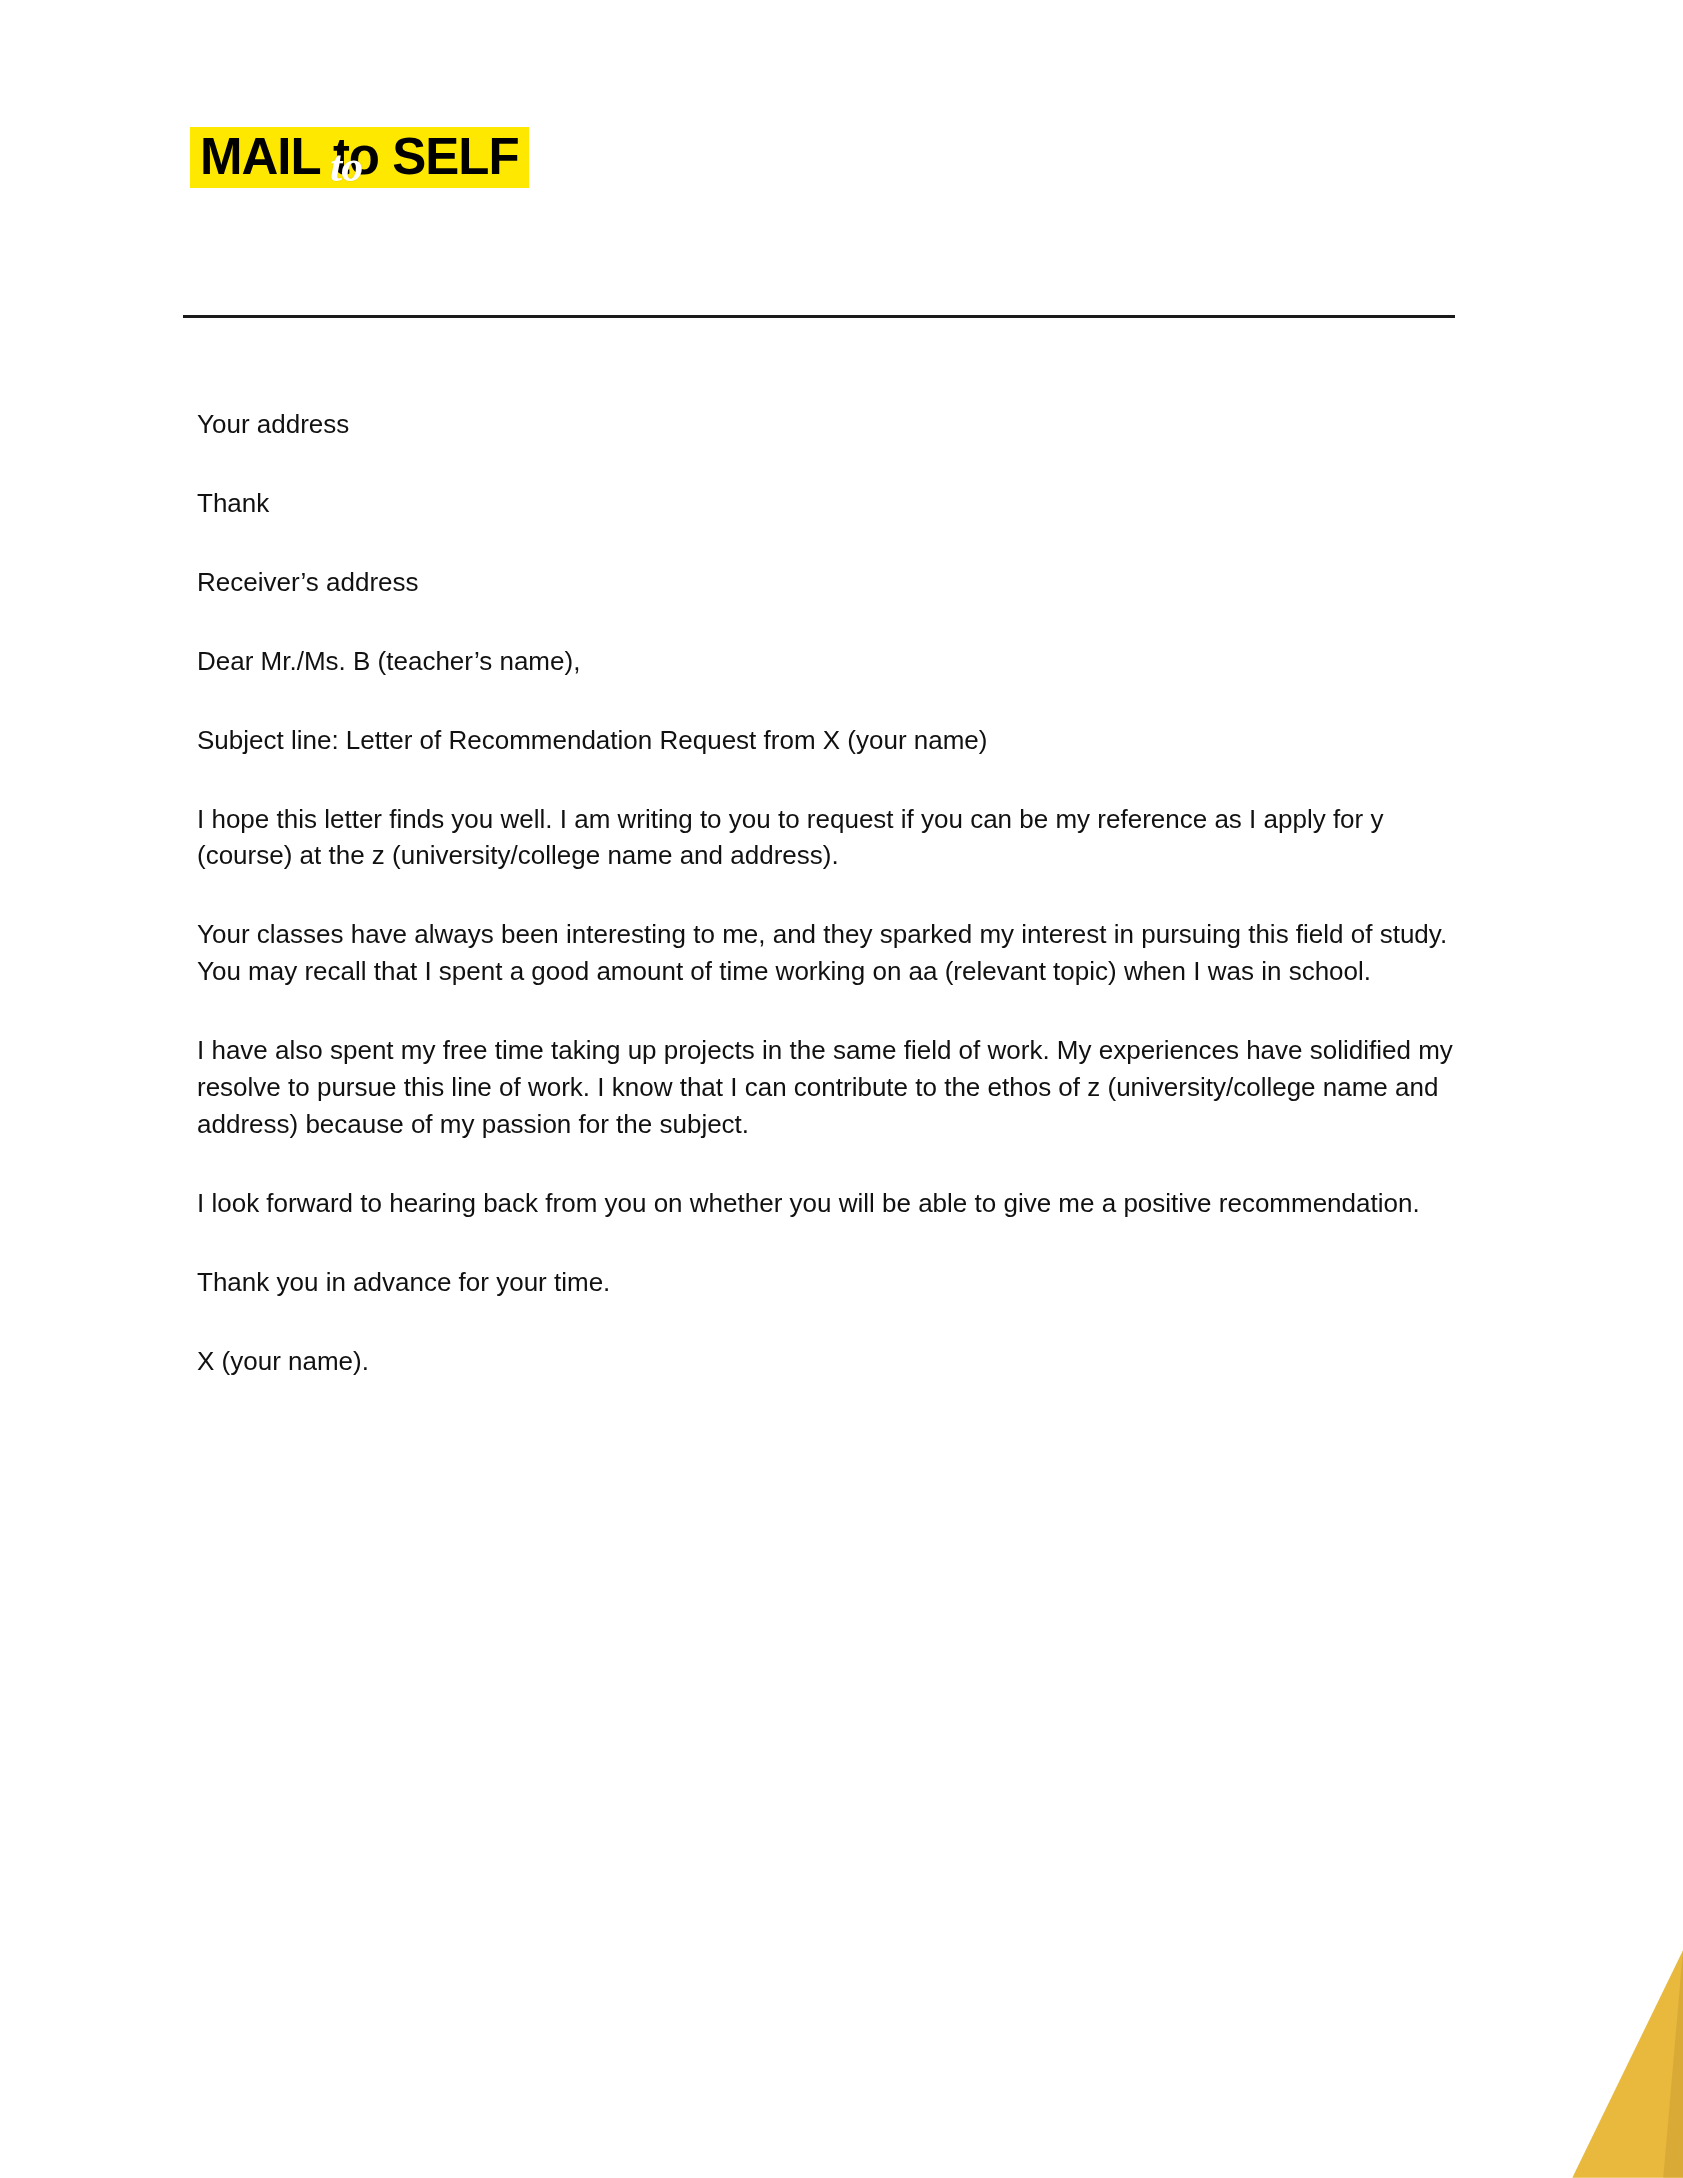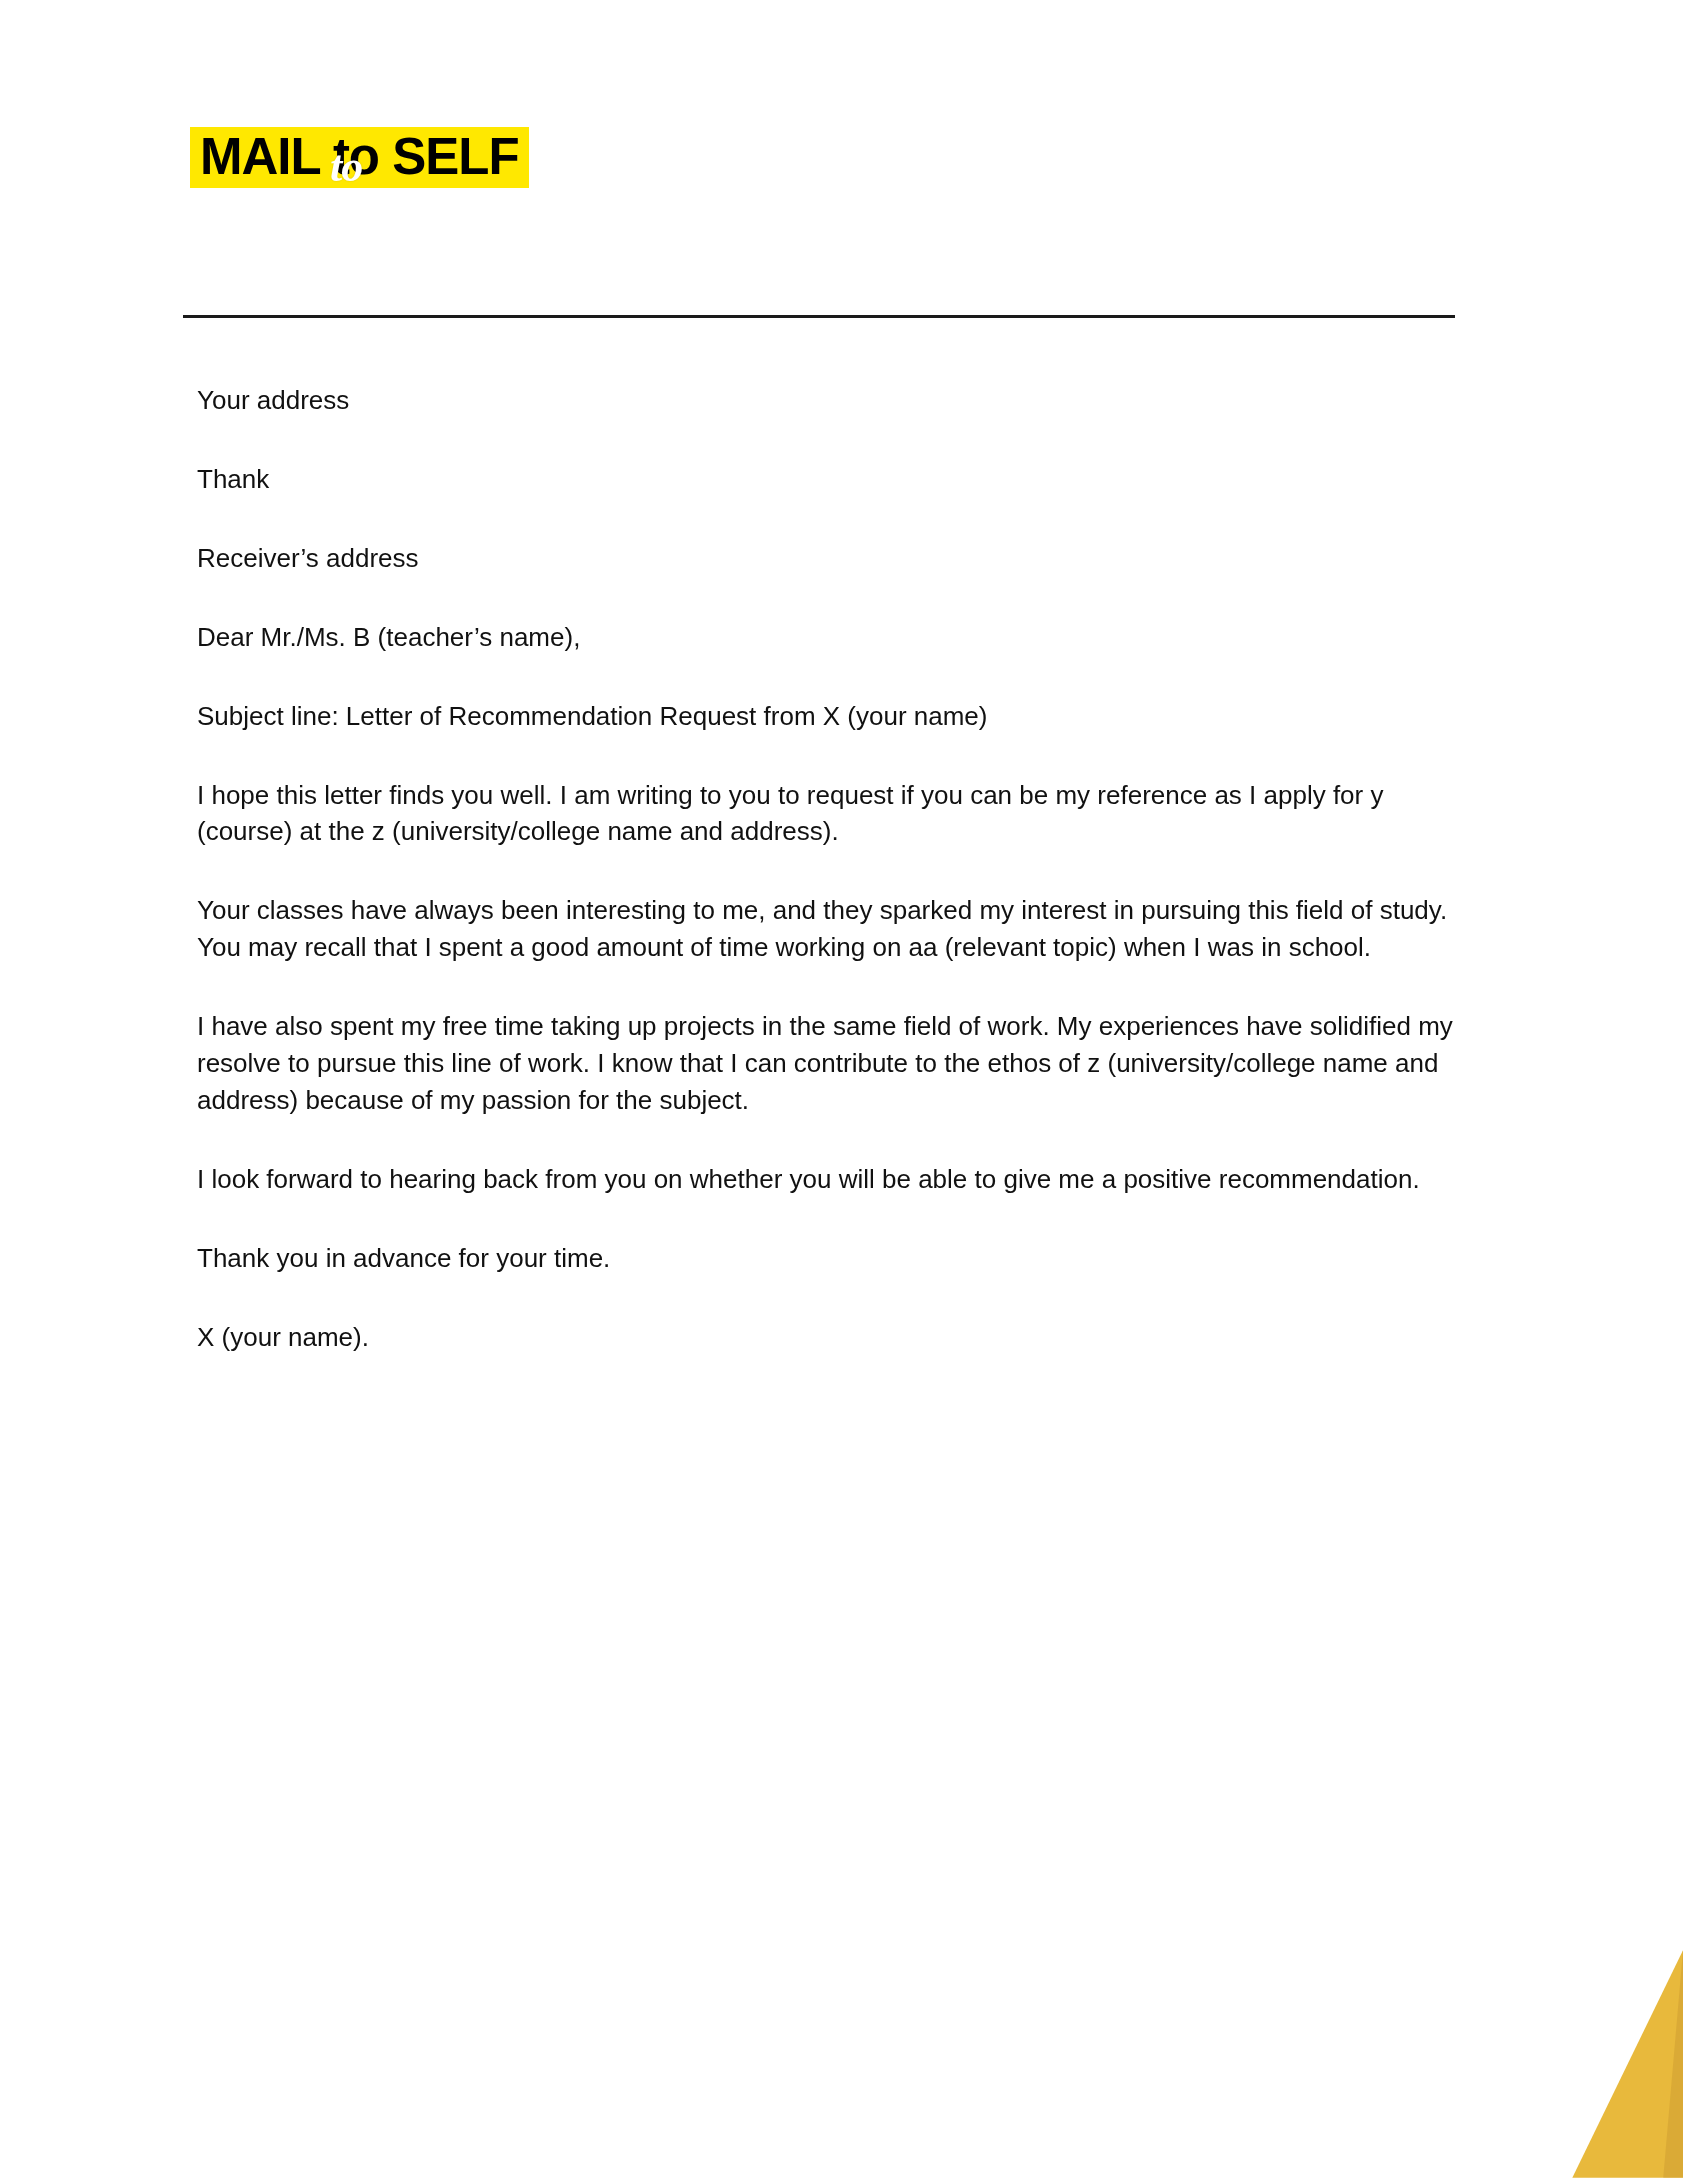--- a/index.html
+++ b/index.html
@@ -64,21 +64,21 @@
     top: 315px;
     width: 1272px;
     height: 0;
     border-top: 3px solid #1a1a1a;
   }
 
   
   .letter {
     position: absolute;
     left: 197px;
-    top: 382px;
+    top: 406px;
     width: 1277px;
   }
   .letter p {
     margin: 0 0 42px 0;
     font-size: 26px;
     line-height: 1.42;
     color: #111111;
     font-family: "Liberation Sans", sans-serif;
   }
   .letter p:last-child {

